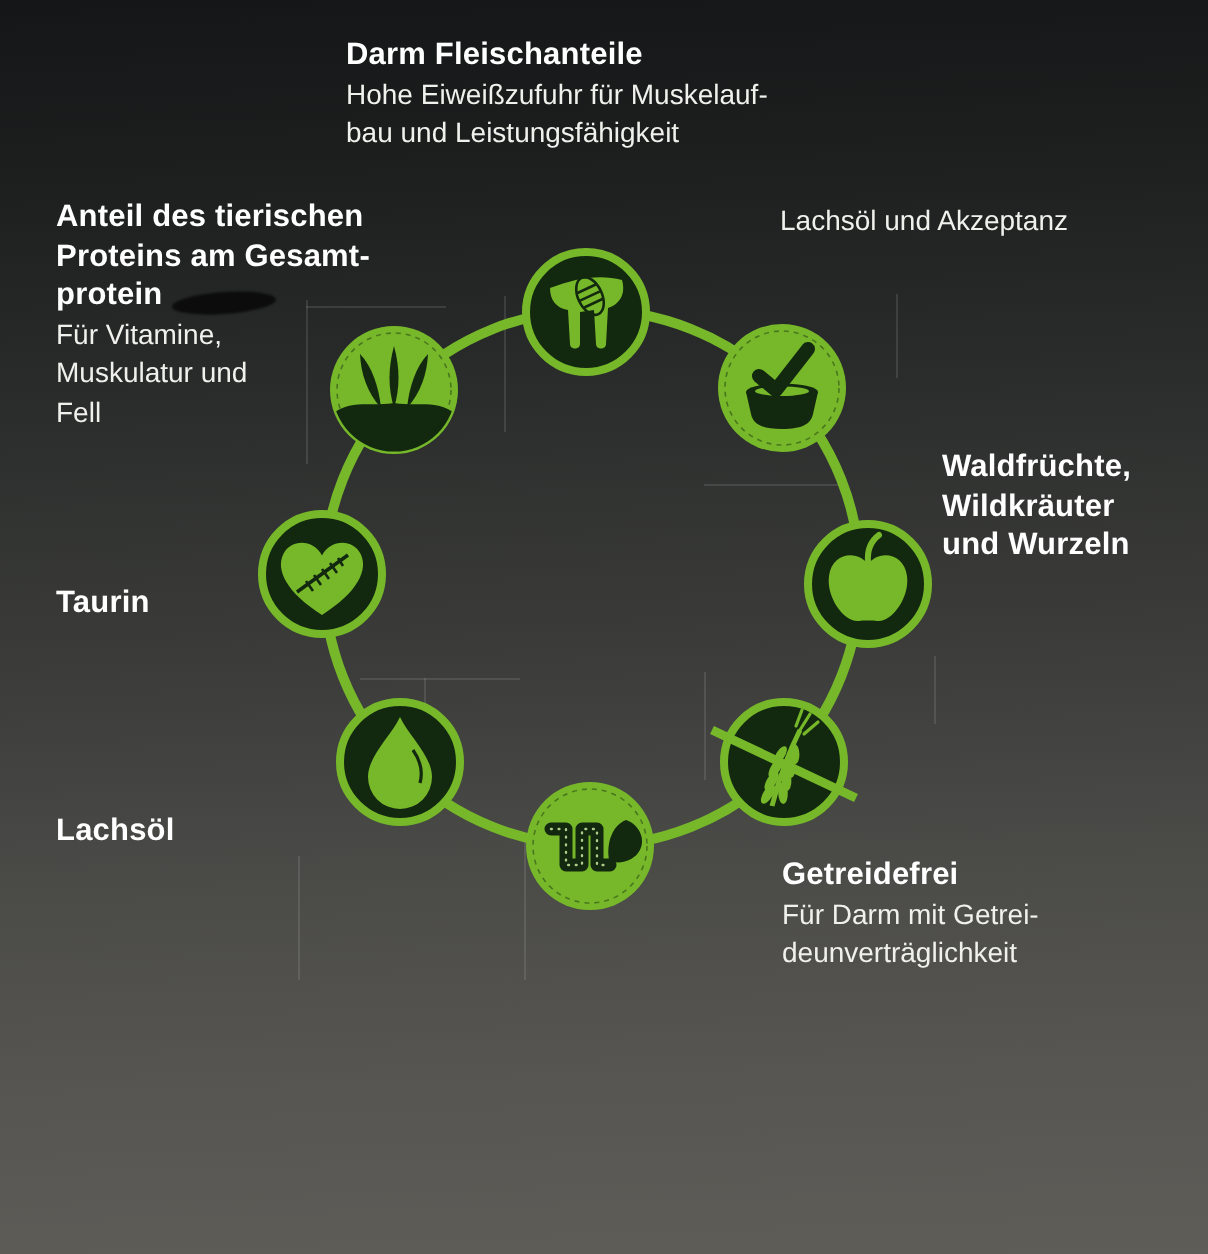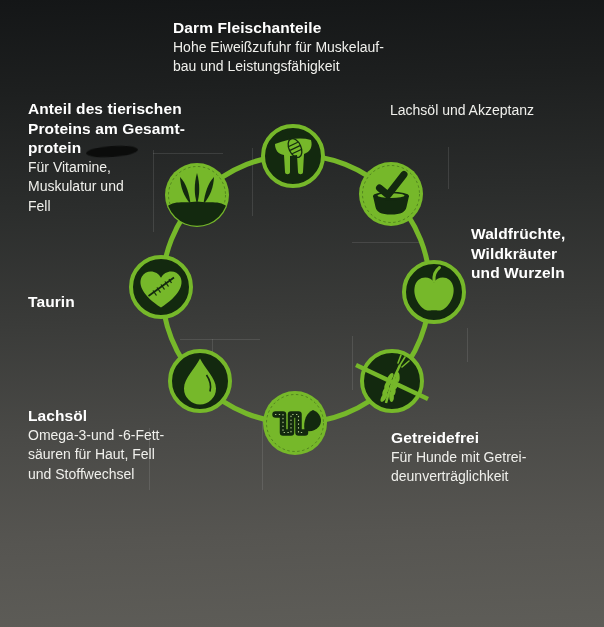--- a/index.html
+++ b/index.html
@@ -170,27 +170,24 @@
 Wildkräuter
 und Wurzeln</div>
   </div>
 
   <div class="callout" style="left:28px;top:280px;margin-top:12px;">
     <div class="t-title">Taurin</div>
   </div>
 
   <div class="callout" style="left:28px;top:406px;">
     <div class="t-title">Lachsöl</div>
-    <div class="t-body">Omega-3-und -6-Fett-
-säuren für Haut, Fell
-und Stoffwechsel</div>
   </div>
 
   <div class="callout" style="left:391px;top:428px;">
     <div class="t-title">Getreidefrei</div>
-    <div class="t-body">Für Hunde mit Getrei-
+    <div class="t-body">Für Darm mit Getrei-
 deunverträglichkeit</div>
   </div>
 
   <div class="callout" style="left:138px;top:510px;">
   </div>
 
 </div>
 
 </body></html>

